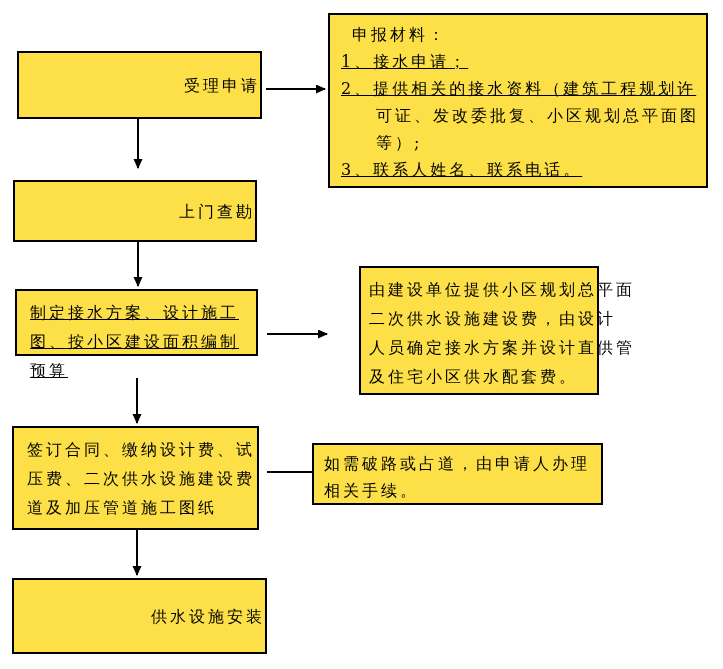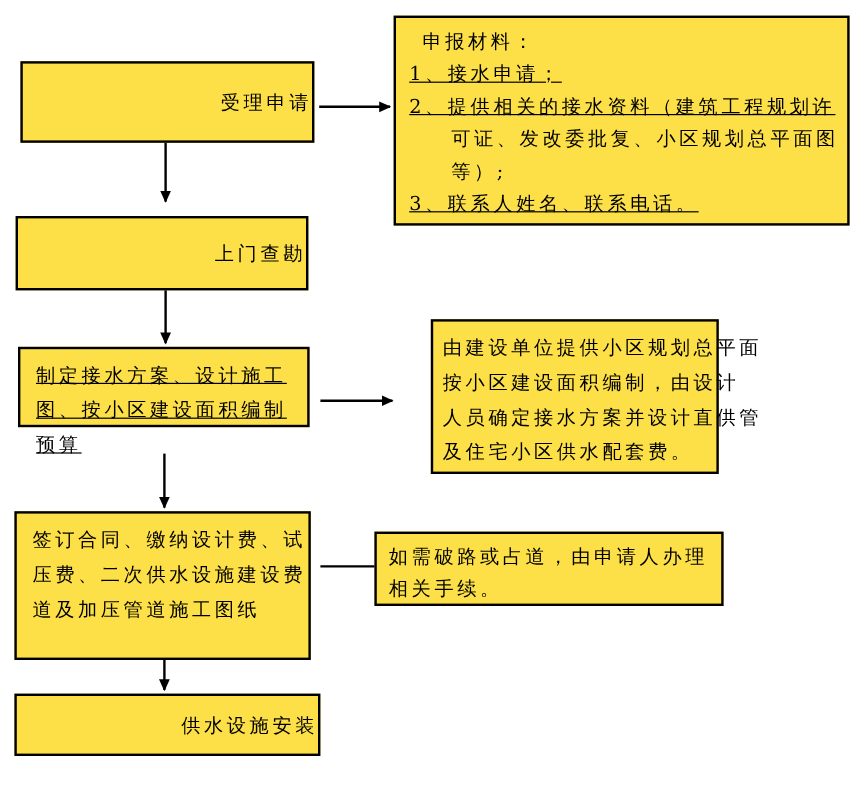--- a/index.html
+++ b/index.html
@@ -69,42 +69,42 @@
   <div class="box center" style="left:13px; top:180px; width:244px; height:62px;">
     <div class="ln">上门查勘</div>
   </div>
 
   <div class="box multi" style="left:15px; top:289px; width:243px; height:67px;text-decoration:underline;">
     <div class="ln">制定接水方案、设计施工</div>
     <div class="ln">图、按小区建设面积编制</div>
     <div class="ln">预算</div>
   </div>
 
-  <div class="box multi" style="left:12px; top:426px; width:247px; height:124px;">
+  <div class="box multi" style="left:12px; top:426px; width:247px; height:104px;">
     <div class="ln">签订合同、缴纳设计费、试</div>
     <div class="ln">压费、二次供水设施建设费</div>
     <div class="ln">道及加压管道施工图纸</div>
   </div>
 
-  <div class="box center" style="left:12px; top:578px; width:255px; height:52px;">
+  <div class="box center" style="left:12px; top:578px; width:255px; height:76px;">
     <div class="ln">供水设施安装</div>
   </div>
 
   <div class="box mat" style="left:328px; top:13px; width:380px; height:175px;">
     <div class="ln ln-title">申报材料：</div>
     <div class="ln ln-item">1、接水申请；</div>
     <div class="ln ln-item">2、提供相关的接水资料（建筑工程规划许</div>
     <div class="ln ln-cont">可证、发改委批复、小区规划总平面图</div>
     <div class="ln ln-cont">等）;</div>
     <div class="ln ln-item">3、联系人姓名、联系电话。</div>
   </div>
 
   <div class="box note" style="left:330px; top:266px; width:240px; height:129px;margin-left:29px;">
     <div class="ln">由建设单位提供小区规划总平面</div>
-    <div class="ln">按小区建设面积编制，由设计</div>
+    <div class="ln">二次供水设施建设费，由设计</div>
     <div class="ln">人员确定接水方案并设计直供管</div>
     <div class="ln">及住宅小区供水配套费。</div>
   </div>
 
   <div class="box note-sm" style="left:312px; top:443px; width:291px; height:62px;">
     <div class="ln">如需破路或占道，由申请人办理</div>
     <div class="ln">相关手续。</div>
   </div>
 
 </div>

